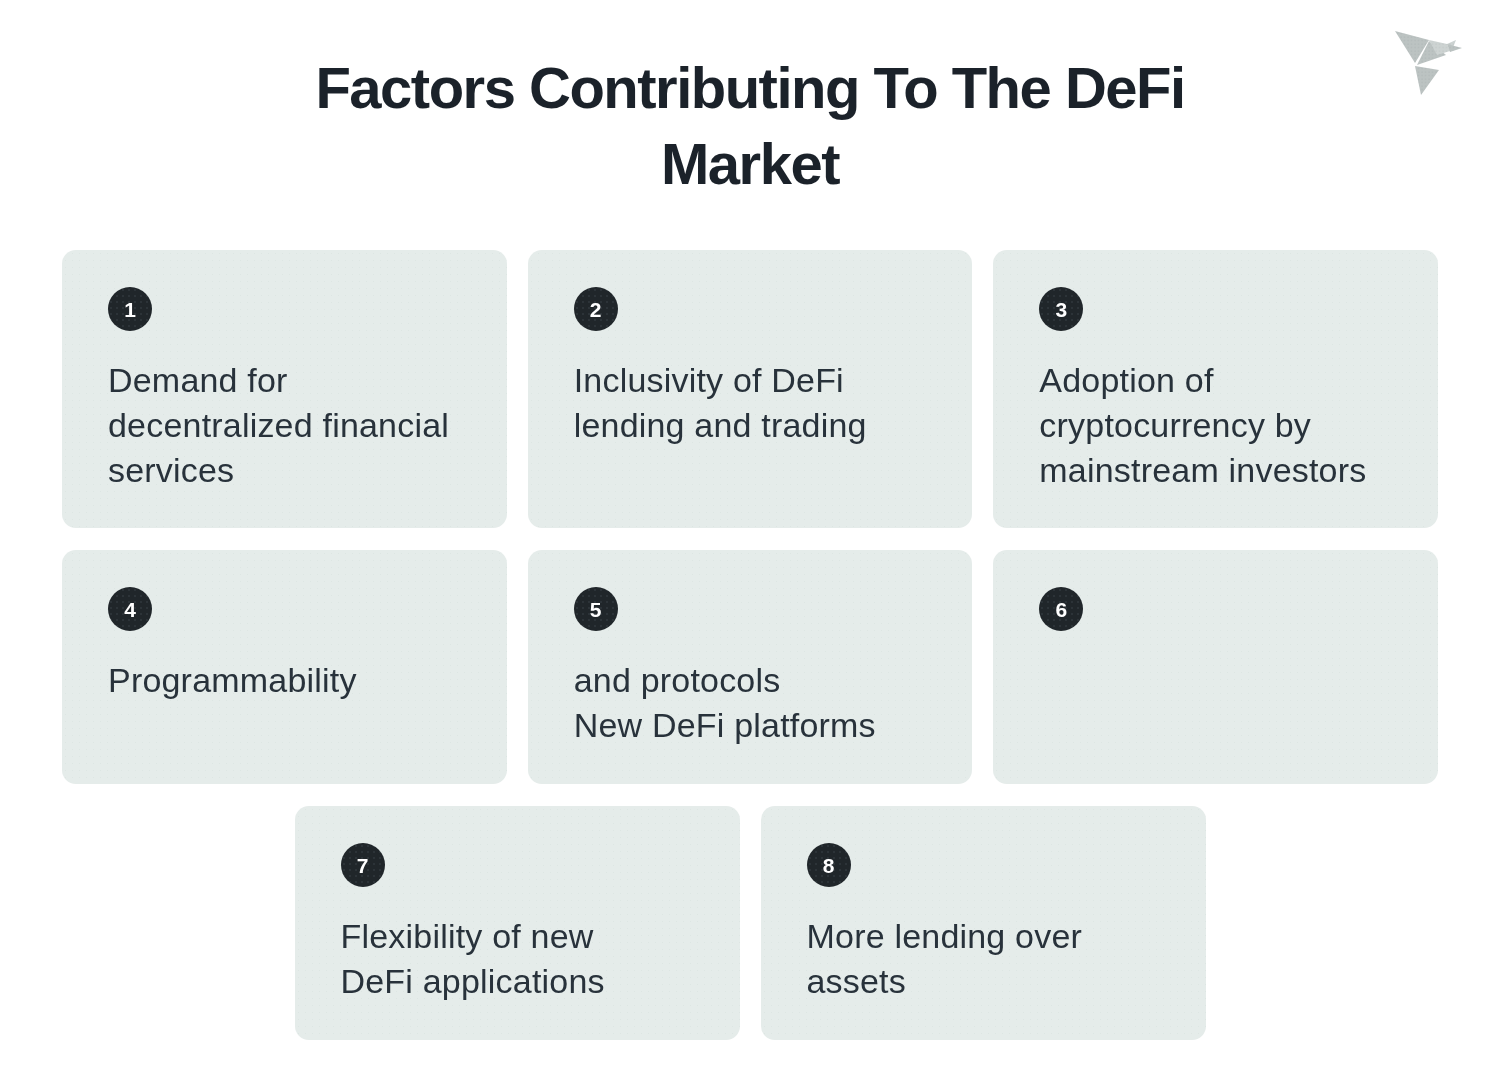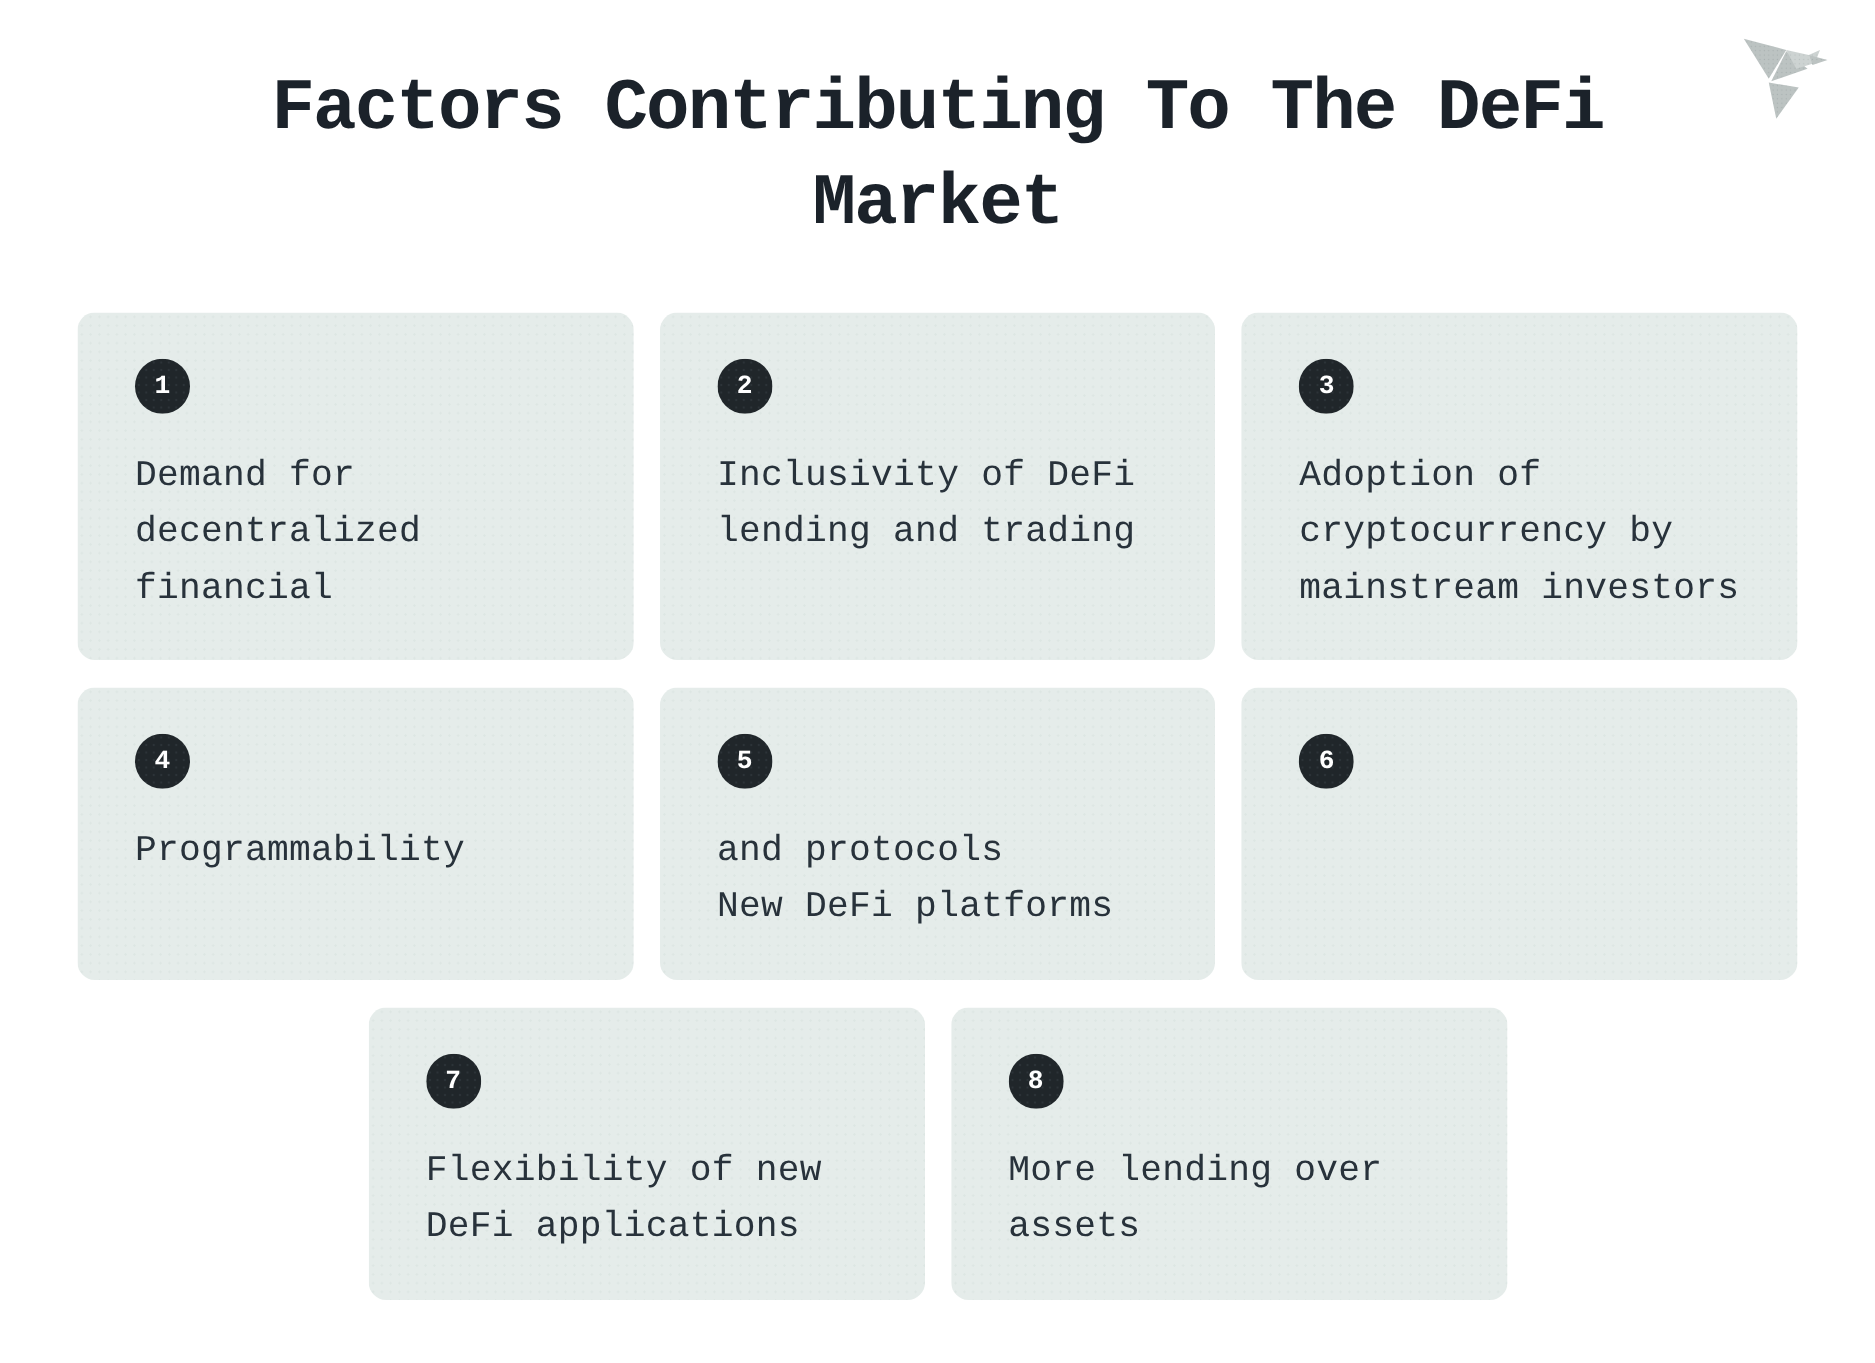--- a/index.html
+++ b/index.html
@@ -2,21 +2,21 @@
 <html><head>
 <meta charset="utf-8">
 <style>
   * { margin: 0; padding: 0; box-sizing: border-box; }
   html, body { background: #ffffff; }
   .canvas {
     position: relative;
     width: 1500px;
     height: 1090px;
     background: #ffffff;
-    font-family: Liberation Mono, monospace;
+    font-family: Liberation Sans, sans-serif;
     overflow: hidden;
   }
   .logo {
     position: absolute;
     top: 22px;
     right: 28px;
     width: 100px;
     height: 85px;
   }
   .title {
@@ -60,21 +60,21 @@
     justify-content: center;
     margin-bottom: 27px;
   }
   .badge span {
     color: #ffffff;
     font-size: 21px;
     font-weight: bold;
     line-height: 1;
   }
   .card-text {
-    font-size: 29px;
+    font-size: 34px;
     line-height: 45px;
     color: #28323b;
     letter-spacing: 0.2px;
   }
   .line:empty { display: none; }
 </style>
 </head>
 <body>
 
 <div class="canvas">
@@ -112,20 +112,21 @@
   <div class="grid">
 
     <div class="row">
       <div class="card h-lg">
         <div class="badge">
           <span>1</span>
         </div>
         <div class="card-text">
           <div class="line">Demand for</div>
           <div class="line">decentralized financial</div>
+          <div class="line">services</div>
         </div>
       </div>
       <div class="card h-lg">
         <div class="badge">
           <span>2</span>
         </div>
         <div class="card-text">
           <div class="line">Inclusivity of DeFi</div>
           <div class="line">lending and trading</div>
         </div>

